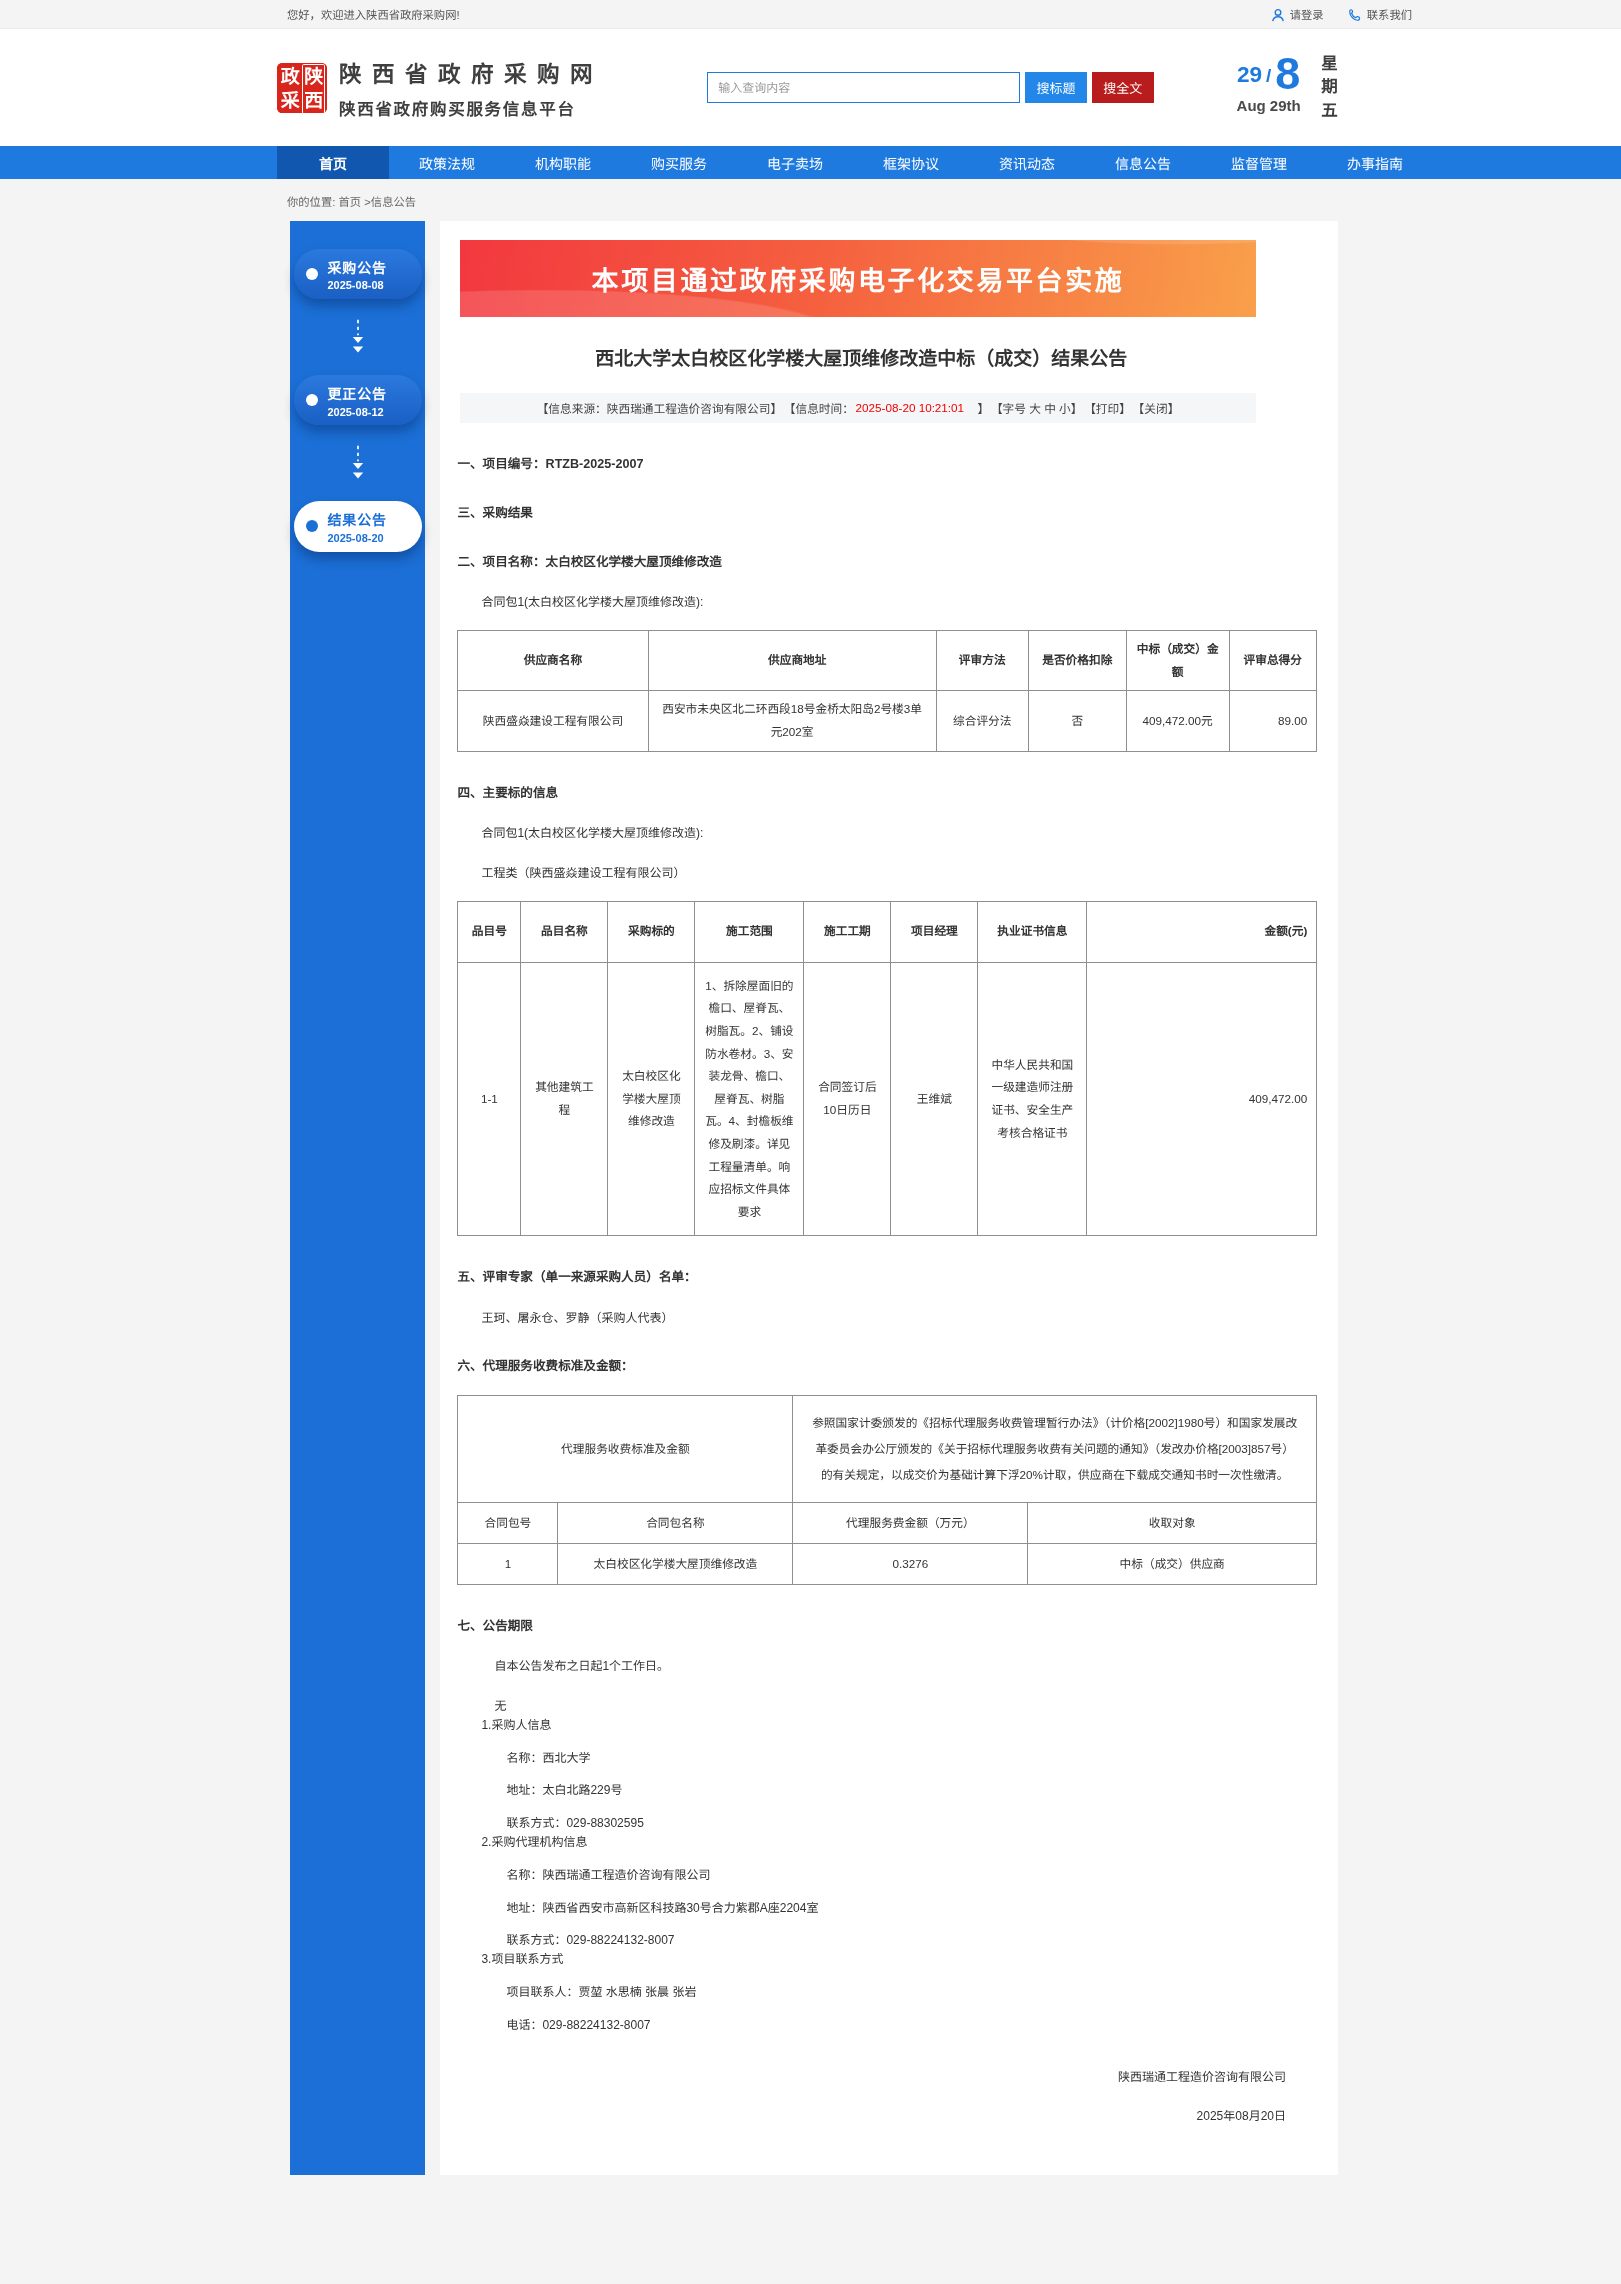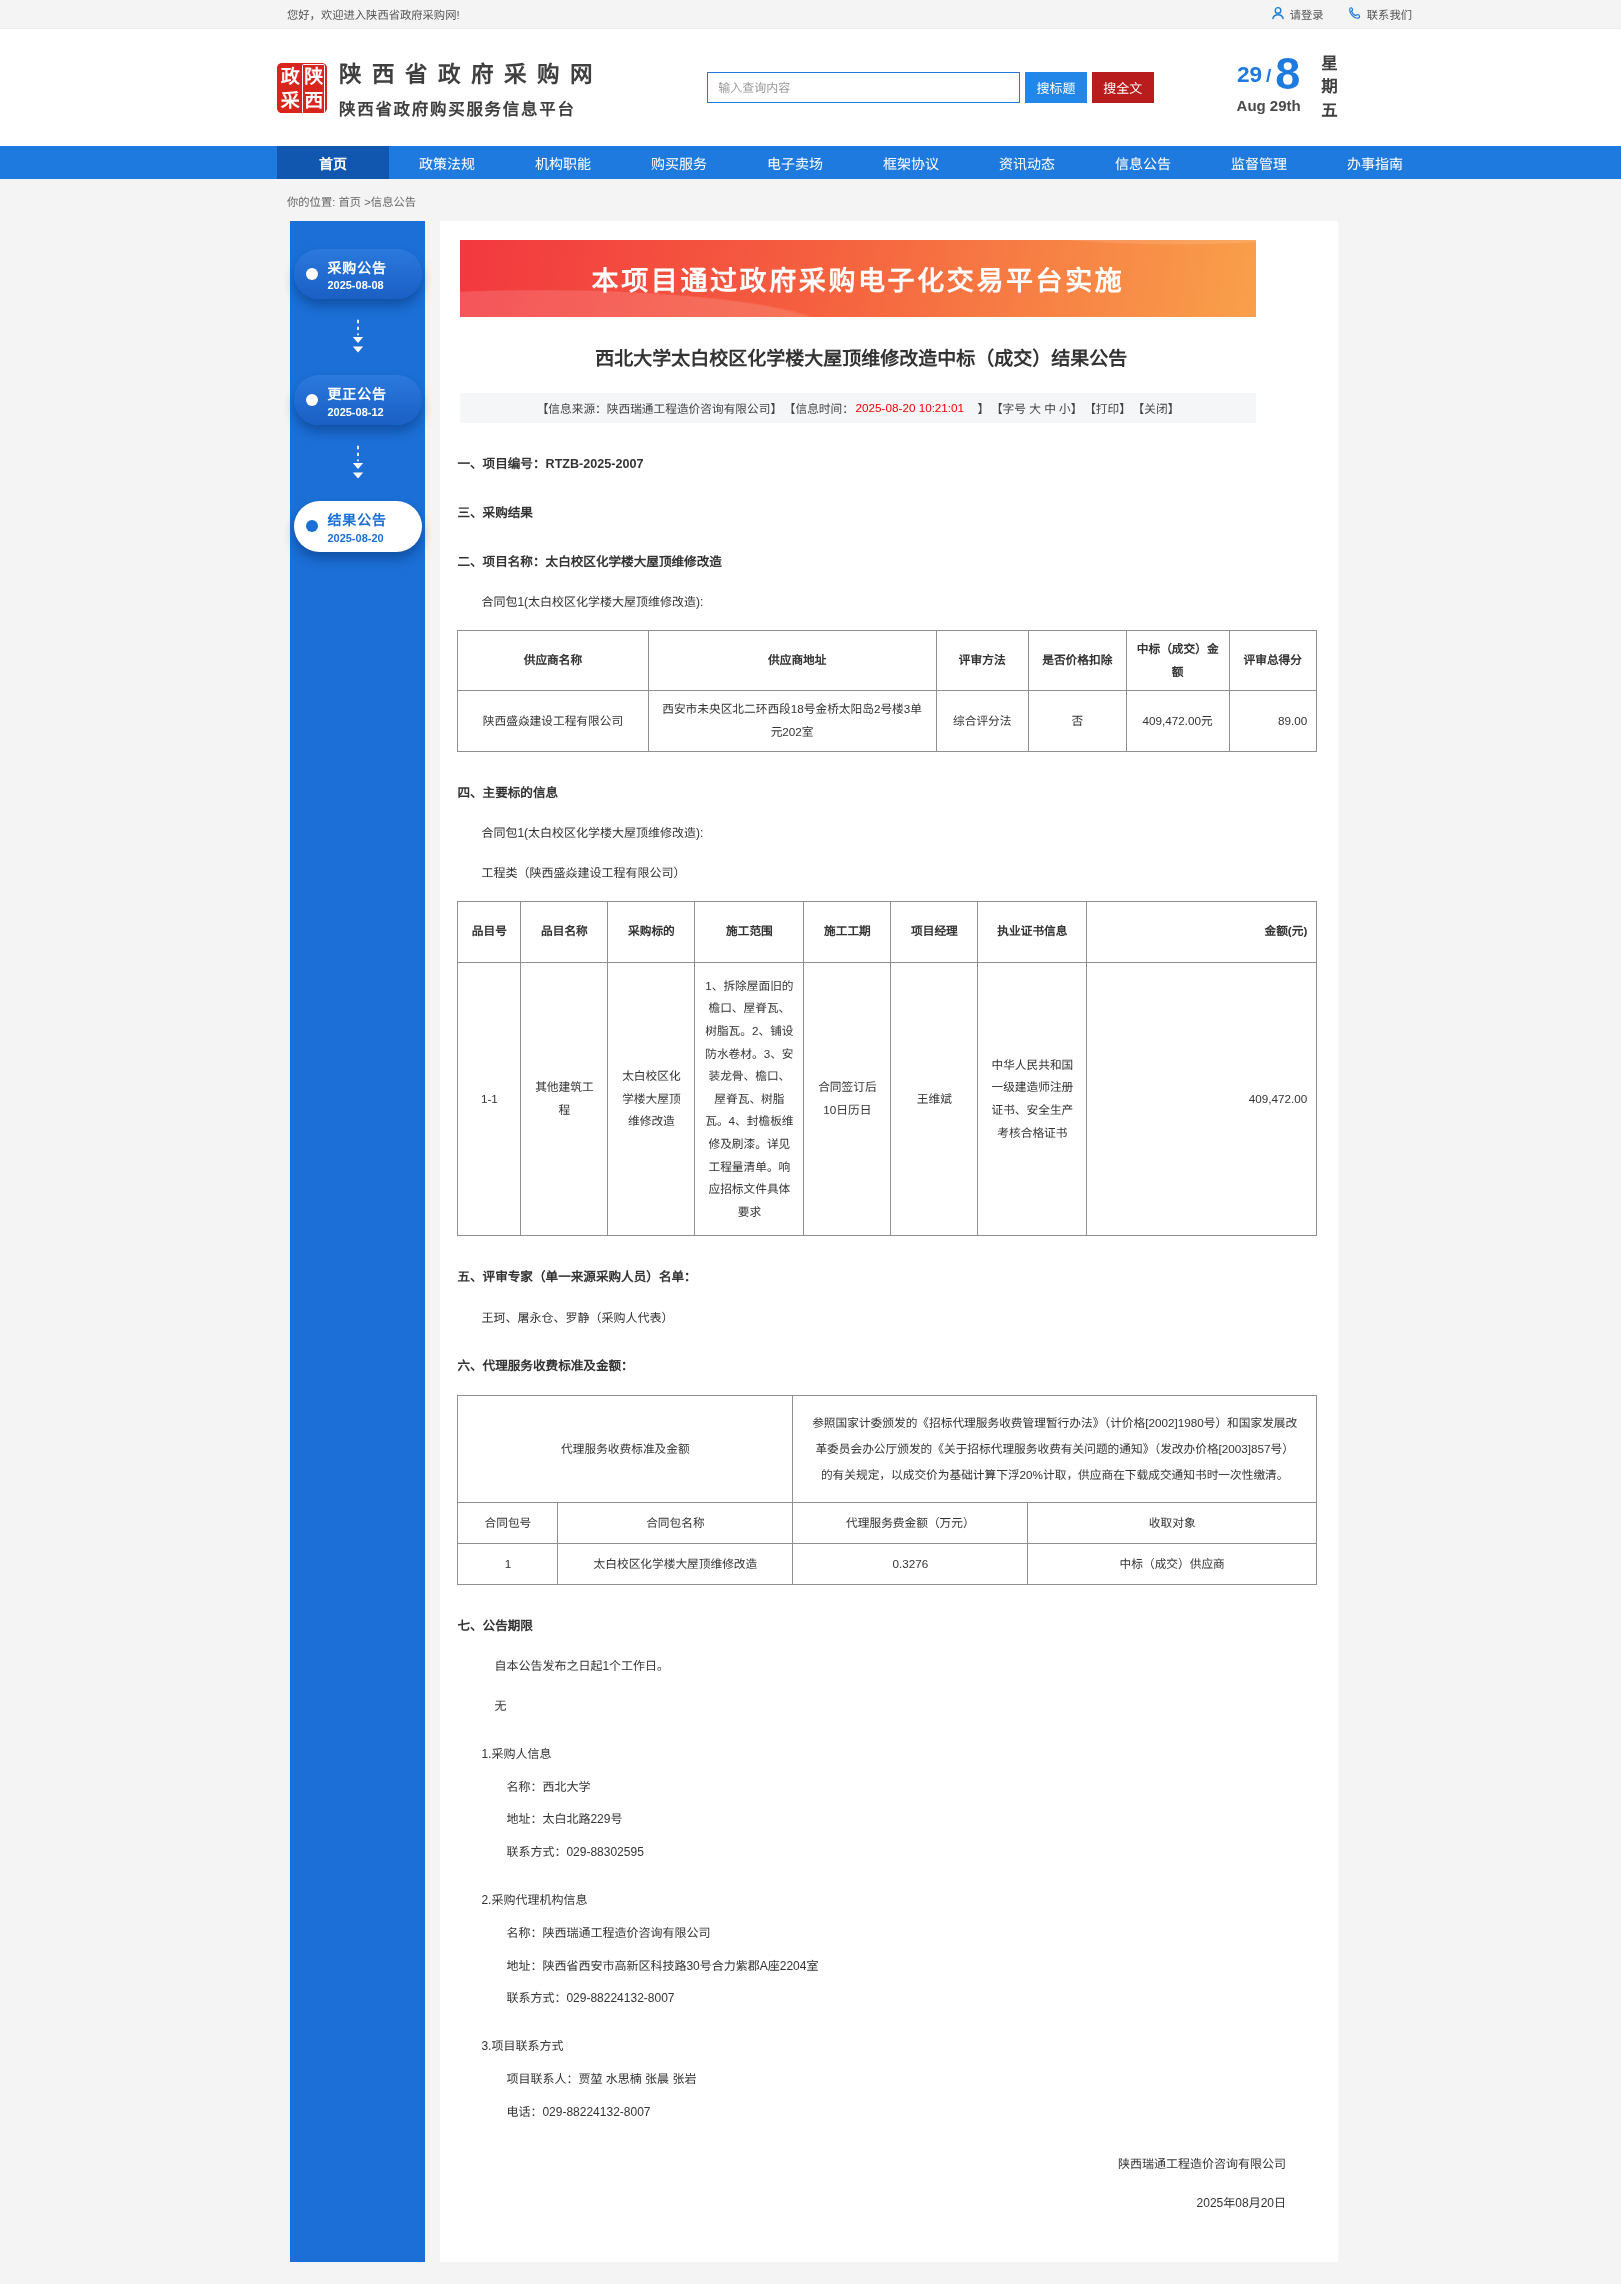--- a/index.html
+++ b/index.html
@@ -6,21 +6,21 @@
   body {
     width:1621px; background:#f4f4f4;
     font-family:"Liberation Sans","DejaVu Sans",sans-serif;
     color:#333;
   }
   
   .topbar { height:29px; background:#f4f4f4; border-bottom:0.9px solid #ececec;
     display:flex; align-items:center; justify-content:space-between;
     padding:0 209px 0 287px; font-size:11.3px; color:#555; }
   .topbar-right { display:flex; align-items:center; gap:24px; }
-  .topbar-link { display:flex; align-items:flex-start; gap:5.2px; color:#555; cursor:pointer; }
+  .topbar-link { display:flex; align-items:flex-end; gap:5.2px; color:#555; cursor:pointer; }
   .topbar-link svg { display:block; }
   
   .header { background:#fff; height:117px; display:flex; align-items:center; padding:0 261px 0 277px; }
   .logo-box { width:50px; height:50px; background:#d8261c; border-radius:5.2px; color:#fff;
     display:grid; grid-template-columns:1fr 1fr; font-weight:bold; font-size:19px;
     line-height:24px; text-align:center; padding:1.7px; box-shadow:inset 0 0 0 1.7px #d8261c; }
   .logo-col { display:flex; flex-direction:column; justify-content:center; }
   .logo-col.right { border:1.7px solid #fff; border-radius:1.7px; }
   .site-titles { margin-left:12px; }
   .site-title { font-size:22.6px; font-weight:bold; color:#3f3f3f; letter-spacing:10.4px; white-space:nowrap; }
@@ -88,21 +88,21 @@
   .cell-right { text-align:right; }
   .t2 th { height:61px; font-weight:bold; }
   .t2 .col-a{width:63px;} .t2 .col-b{width:87px;} .t2 .col-c{width:87px;} .t2 .col-d{width:109px;}
   .t2 .col-e{width:87px;} .t2 .col-f{width:87px;} .t2 .col-g{width:109px;}
   .t2 td { padding:12px 8.7px; }
   .t3 td { line-height:26px; }
   .t3 .fee-label { width:335px; }
   .t3 .fee-desc { padding:14px 17.4px; }
   .t3 .col-pk{width:100px;} .t3 .col-pkname{width:235px;} .t3 .col-fee{width:235px;}
   
-  .contact-group-title { font-size:12px; margin-top:31px; padding-left:24px; }
+  .contact-group-title { font-size:12px; margin-top:2px; padding-left:24px; }
   .contact-line { font-size:12px; margin-top:15.7px; padding-left:49px; }
   .signature { text-align:right; font-size:12px; margin-top:35px; padding-right:31px; }
   .signature-date { margin-top:22.6px; }
 </style>
 </head>
 <body>
 
 <div class="topbar">
   <span>您好，欢迎进入陕西省政府采购网!</span>
   <div class="topbar-right">

